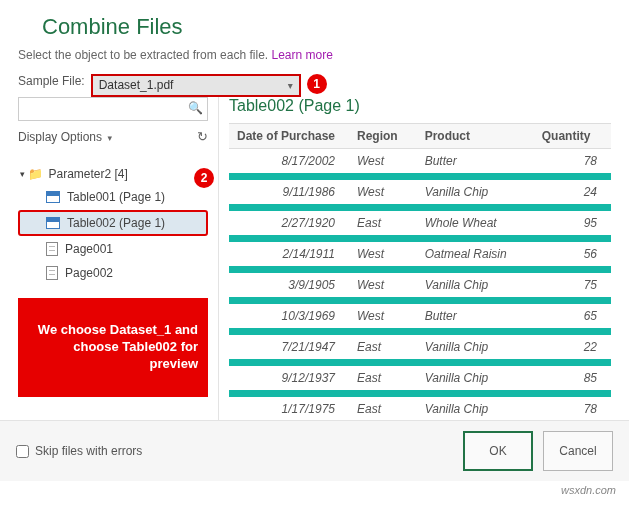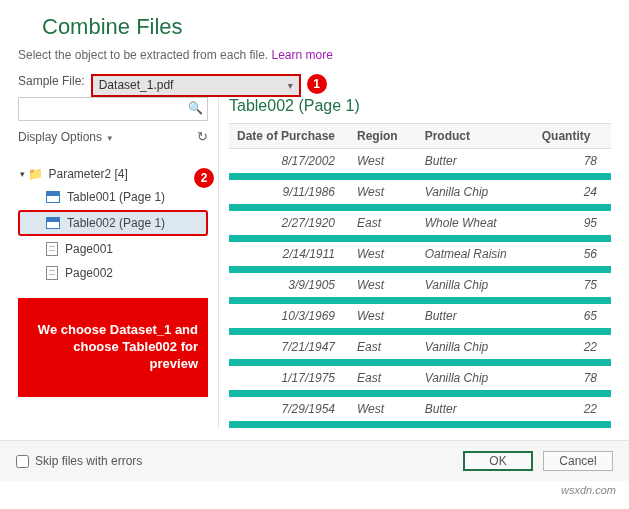--- a/index.html
+++ b/index.html
@@ -37,21 +37,21 @@
     .note-box { background: #e60000; color: #fff; text-align: right; padding: 24px 10px; font-size: 13px; font-weight: bold; margin-top: 14px; line-height: 1.3; }
     .preview-title { font-size: 16px; color: #217346; font-weight: 400; margin-bottom: 8px; }
     table.preview { border-collapse: collapse; width: 100%; font-size: 12px; }
     table.preview th { text-align: left; font-weight: 700; color: #555; padding: 5px 8px; border-top: 1px solid #ddd; border-bottom: 1px solid #ddd; background: #f7f7f7; }
     table.preview td { padding: 5px 8px; border-bottom: 7px solid #14b8a6; color: #555; font-style: italic; }
     table.preview td:first-child { text-align: right; padding-right: 14px; width: 120px;}
     table.preview td:last-child { text-align: right; padding-right: 14px; }
     .footer { position: absolute; bottom: 28px; left: 0; right: 0; border-top: 1px solid #e3e3e3; background: #f6f6f6; padding: 10px 16px; display: flex; justify-content: space-between; align-items: center; }
     .chk-wrap { display: flex; align-items: center; gap: 6px; font-size: 12px; color: #555; }
     .btns { display: flex; gap: 10px; }
-    .btn { min-width: 70px; height: 20px; border: 1px solid #b5b5b5; background: #fafafa; font-size: 12px; color: #555; cursor: pointer; }
+    .btn { min-width: 70px; height: 40px; border: 1px solid #b5b5b5; background: #fafafa; font-size: 12px; color: #555; cursor: pointer; }
     .btn-ok { border: 2px solid #217346; }
     .watermark { position: absolute; bottom: 12px; right: 10px; font-size: 11px; color: #888; font-style: italic; background: rgba(255,255,255,0.8); padding: 1px 3px; }
   </style>
 </head>
 <body>
 
 <div class="dialog">
   <div class="title">Combine Files</div>
   <div class="subtitle">
     <span>Select the object to be extracted from each file.</span>
@@ -159,20 +159,26 @@
               <td>Butter</td>
               <td>65</td>
             </tr>
             <tr>
               <td>7/21/1947</td>
               <td>East</td>
               <td>Vanilla Chip</td>
               <td>22</td>
             </tr>
             <tr>
+              <td>9/12/1937</td>
+              <td>East</td>
+              <td>Vanilla Chip</td>
+              <td>85</td>
+            </tr>
+            <tr>
               <td>1/17/1975</td>
               <td>East</td>
               <td>Vanilla Chip</td>
               <td>78</td>
             </tr>
             <tr>
               <td>7/29/1954</td>
               <td>West</td>
               <td>Butter</td>
               <td>22</td>

